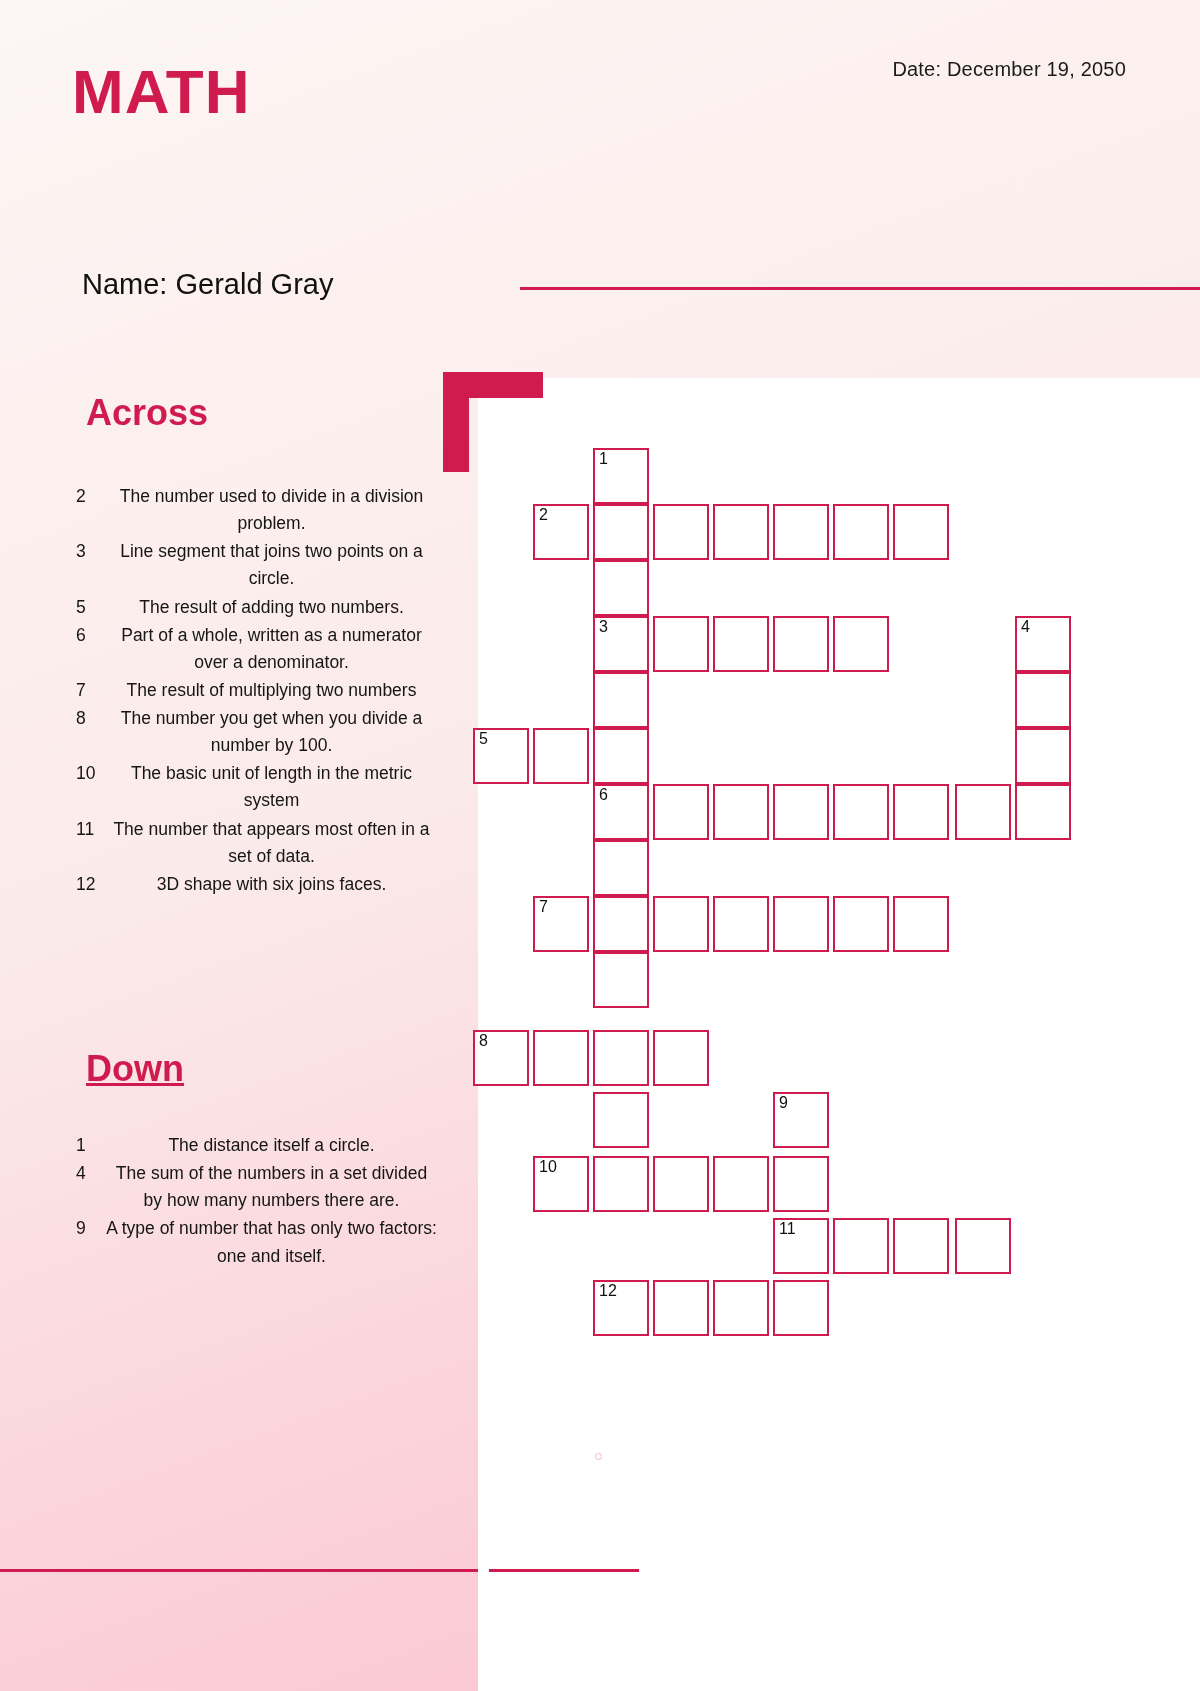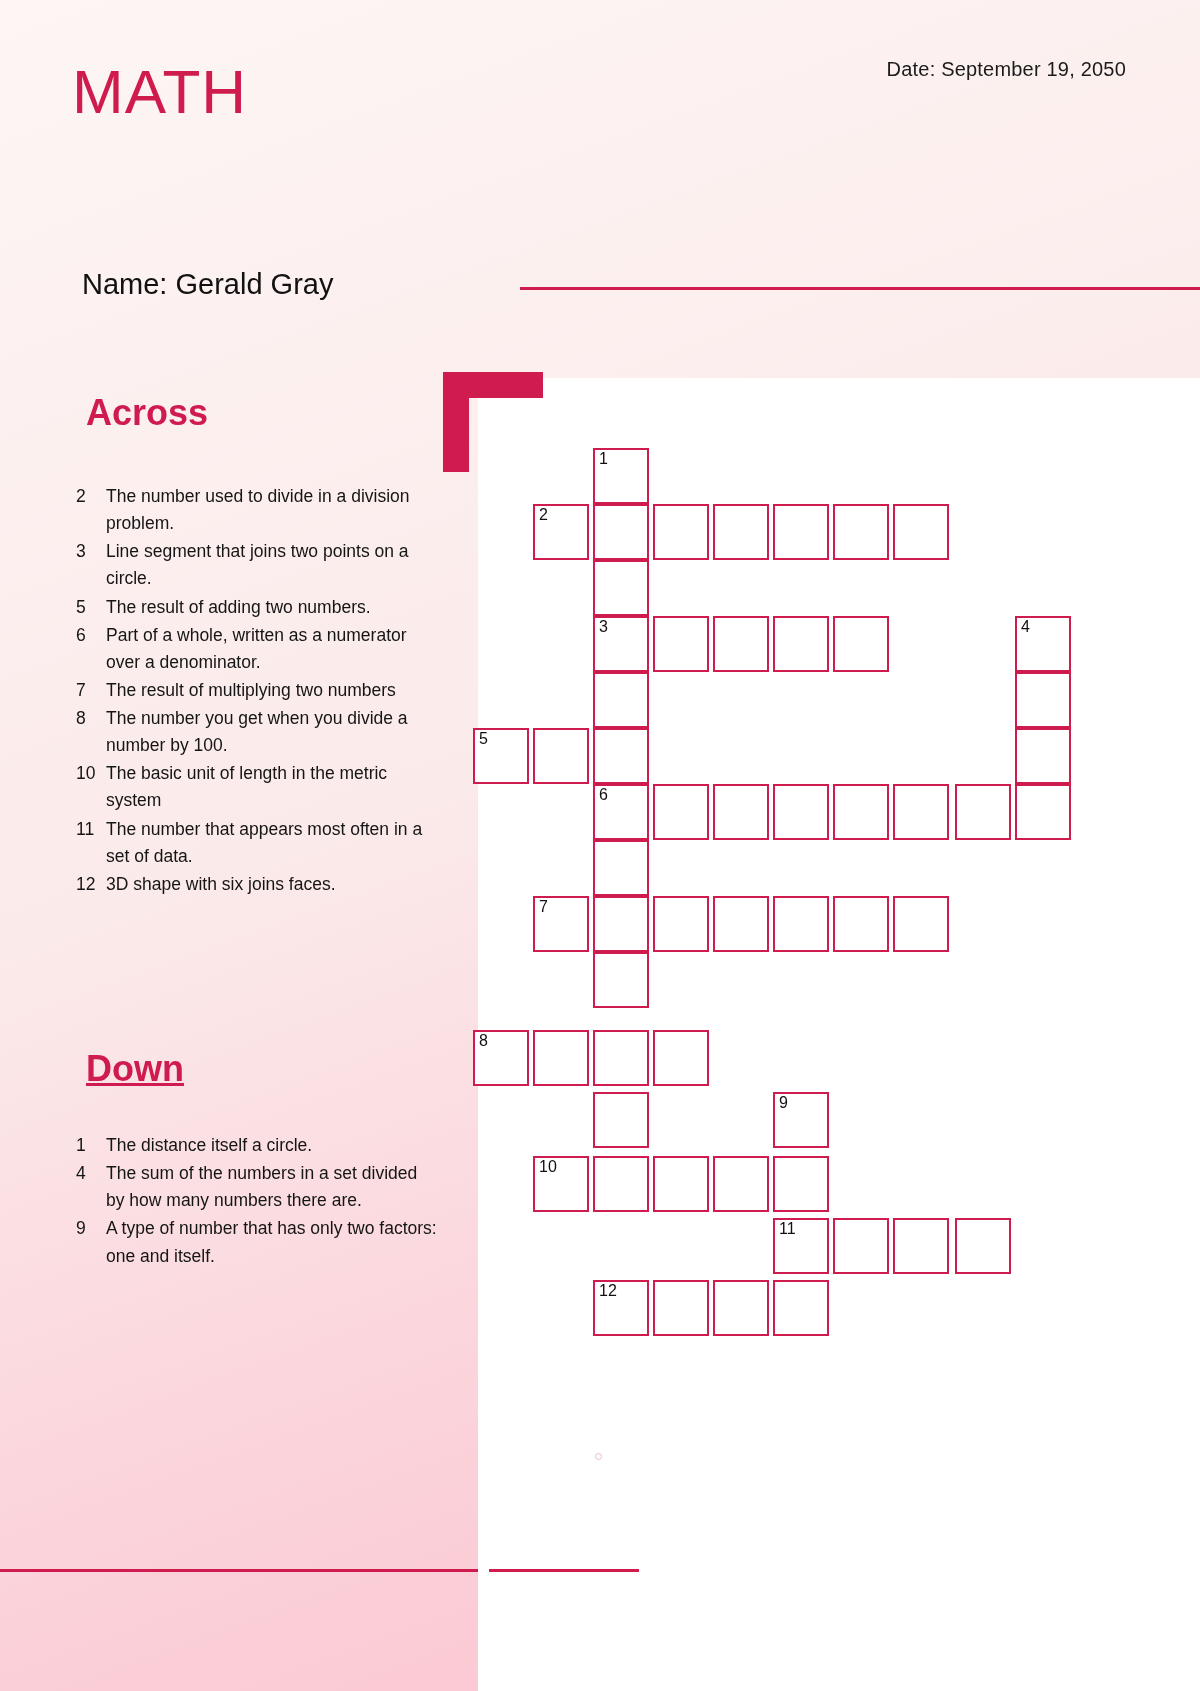--- a/index.html
+++ b/index.html
@@ -20,21 +20,21 @@
     top: 58px; right: 74px;
     font-size: 20px;
     color: #1b1b1b;
     letter-spacing: .2px;
   }
   .title {
     position: absolute;
     top: 62px; left: 72px;
     font-size: 62px;
     line-height: 0.96;
-    font-weight: 400;
+    font-weight: 700;
     color: #cf1b4e;
     letter-spacing: 1px;
   }
   .title span { display: block; }
   .name {
     position: absolute;
     top: 268px; left: 82px;
     font-size: 29px;
     color: #111;
   }
@@ -71,21 +71,21 @@
     display: flex;
     align-items: flex-start;
     margin-bottom: 1px;
   }
   .clue .num {
     width: 34px;
     flex: 0 0 34px;
     text-align: left;
     padding-left: 4px;
   }
-  .clue .txt { flex: 1; }
+  .clue .txt { flex: 1; text-align: center; }
 
   
   .bl-rule {
     position: absolute;
     left: 0; top: 1569px;
     width: 640px; height: 3px;
     background: #cf1b4e;
   }
 
   
@@ -140,21 +140,21 @@
     position: absolute;
     left: 595px; top: 1453px;
     width: 7px; height: 7px;
     border: 1px solid #f0b9c6;
     border-radius: 50%;
   }
 </style>
 </head>
 <body>
 
-<div class="date">Date: September 19, 2050</div>
+<div class="date">Date: December 19, 2050</div>
 
 <div class="title">
   <span>MATH</span>
 </div>
 
 <div class="name">Name: Gerald Gray</div>
 <div class="name-rule"></div>
 
 <div class="sec-head across">Across</div>
 <div class="sec-head down">Down</div>

